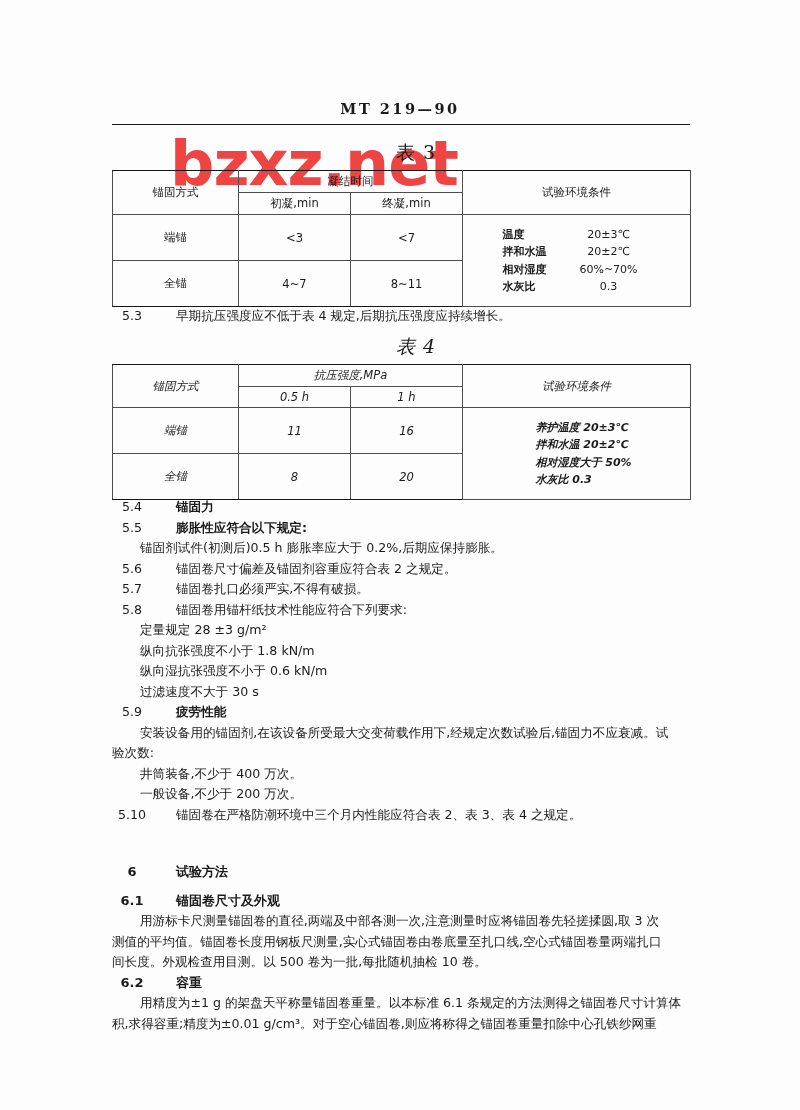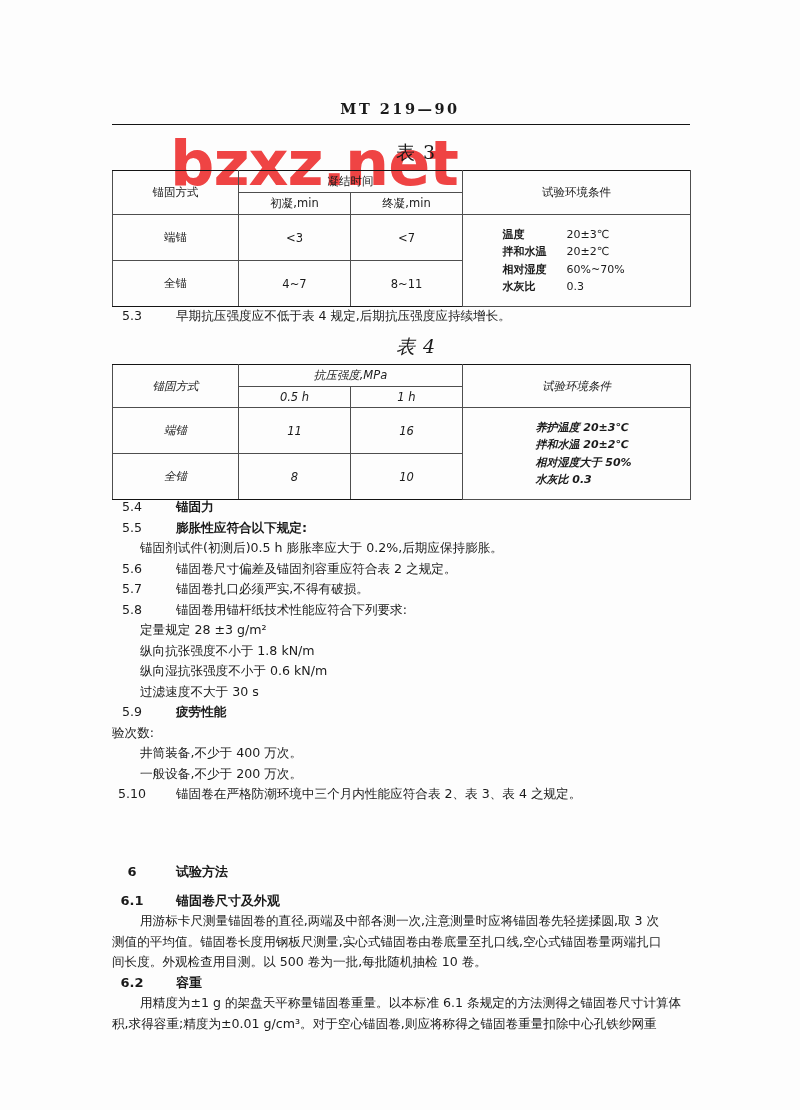--- a/index.html
+++ b/index.html
@@ -89,21 +89,21 @@
   table.doc-table tr:last-child td { border-bottom: 1.6px solid #141414; }
   .cellbold { font-weight: bold; }
   .env-list {
     text-align: left;
     display: inline-block;
     line-height: 1.55;
     font-size: 11px;
   }
   .env-row { display: flex; }
   .env-k { width: 64px; font-weight: bold; }
-  .env-v { width: 84px; }
+  .env-v { width: 84px; text-align: center; }
   .env-line { font-weight: bold; }
 
   
   .body-text {
     position: absolute;
     left: 0; right: 0;
   }
   .para {
     font-size: 12.6px;
     line-height: 20.5px;
@@ -230,21 +230,21 @@
                 <div class="env-line">养护温度 20±3℃</div>
                 <div class="env-line">拌和水温 20±2℃</div>
                 <div class="env-line">相对湿度大于 50%</div>
                 <div class="env-line">水灰比 0.3</div>
               </div>
             </td>
           </tr>
           <tr style="height:46px">
             <td class="cellbold">全锚</td>
             <td>8</td>
-            <td>10</td>
+            <td>20</td>
           </tr>
         </tbody>
       </table>
     </div>
 
     <div class="body-text" style="top:497px; left:112px;">
 
       <div class="para clause">
         <span class="clause-num">5.4</span>
         <span class="clause-body bold">锚固力</span>
@@ -272,20 +272,21 @@
       </div>
       <div class="para indent1">定量规定 28 ±3 g/m²</div>
       <div class="para indent1">纵向抗张强度不小于 1.8 kN/m</div>
       <div class="para indent1">纵向湿抗张强度不小于 0.6 kN/m</div>
       <div class="para indent1">过滤速度不大于 30 s</div>
 
       <div class="para clause">
         <span class="clause-num">5.9</span>
         <span class="clause-body bold">疲劳性能</span>
       </div>
+      <div class="para indent1">安装设备用的锚固剂,在该设备所受最大交变荷载作用下,经规定次数试验后,锚固力不应衰减。试</div>
       <div class="para">验次数:</div>
       <div class="para indent1">井筒装备,不少于 400 万次。</div>
       <div class="para indent1">一般设备,不少于 200 万次。</div>
 
       <div class="para clause">
         <span class="clause-num">5.10</span>
         <span class="clause-body">锚固卷在严格防潮环境中三个月内性能应符合表 2、表 3、表 4 之规定。</span>
       </div>
     </div>
 

